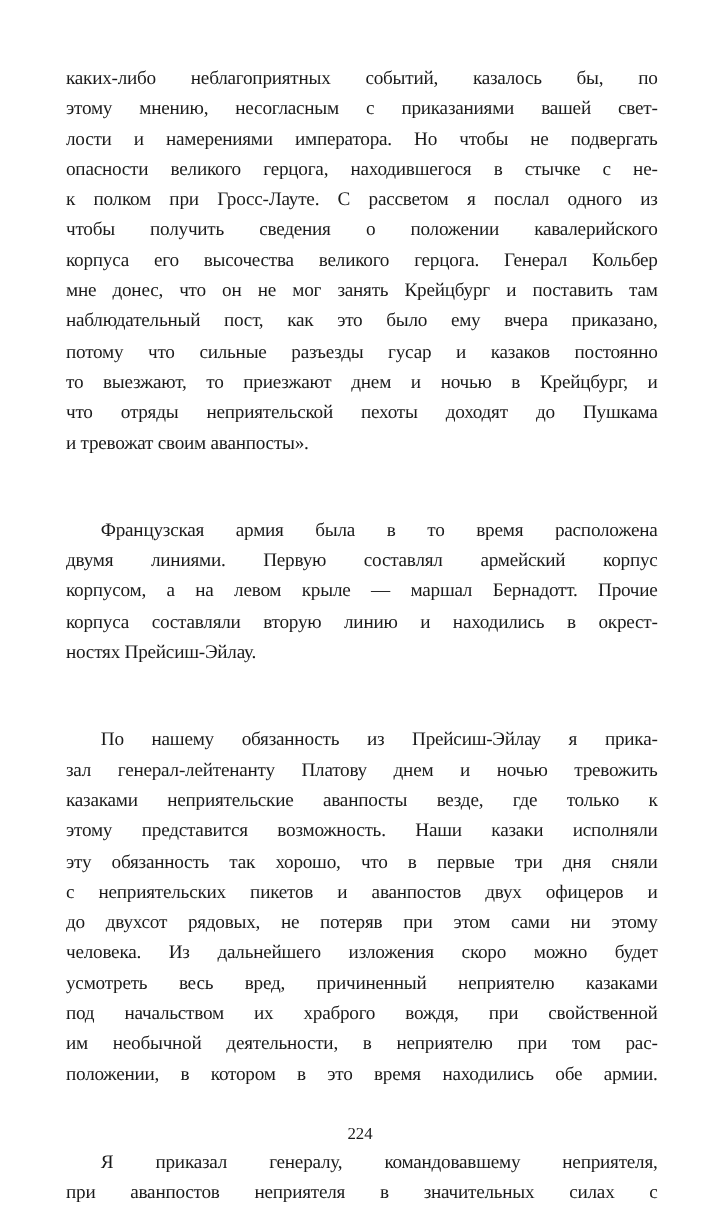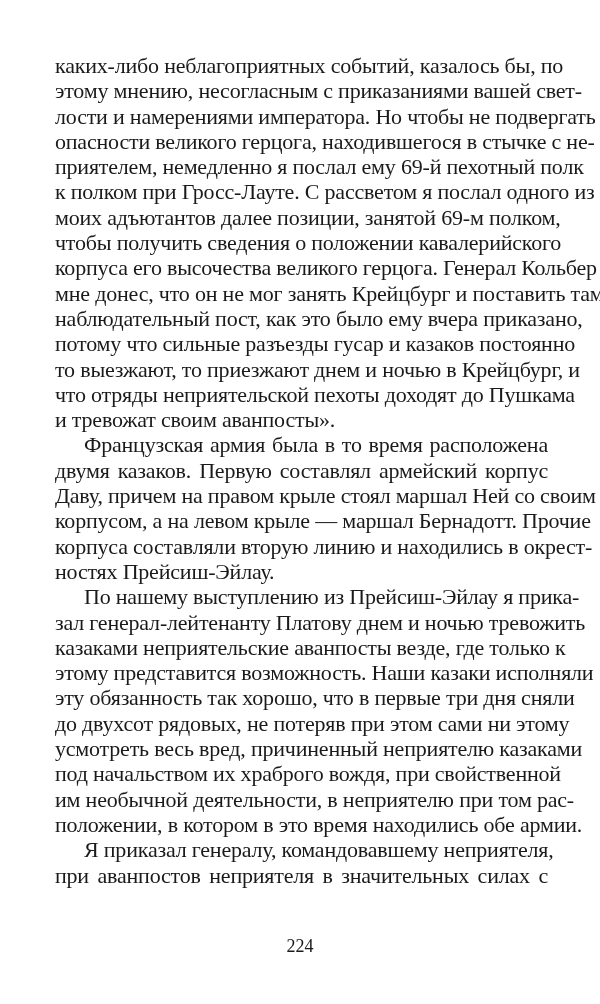--- a/index.html
+++ b/index.html
@@ -18,81 +18,81 @@
     .page {
       position: absolute;
       left: 55px;
       top: 53px;
       width: 493px;
     }
     .line {
       display: block;
       height: 25.3px;
       line-height: 25.3px;
-      font-size: 22px;
+      font-size: 16px;
       white-space: nowrap;
       text-align: justify;
       text-align-last: justify;
       letter-spacing: -0.2px;
     }
     .line.last {
       text-align-last: left;
     }
     .line.indent {
       padding-left: 29px;
+      margin-top: 48px;
     }
     .page-number {
       position: absolute;
       left: 0;
       width: 600px;
       top: 935px;
       text-align: center;
-      font-size: 18px;
+      font-size: 14px;
       line-height: 22px;
     }
   </style>
 </head>
 <body>
 
 <div class="page">
 
   <div>
     <span class="line">каких-либо неблагоприятных событий, казалось бы, по</span>
     <span class="line">этому мнению, несогласным с приказаниями вашей свет-</span>
     <span class="line">лости и намерениями императора. Но чтобы не подвергать</span>
     <span class="line">опасности великого герцога, находившегося в стычке с не-</span>
-    <span class="line">приятелем, немедленно я послал ему 69-й пехотный полк</span>
     <span class="line">к полком при Гросс-Лауте. С рассветом я послал одного из</span>
-    <span class="line">моих адъютантов далее позиции, занятой 69-м полком,</span>
     <span class="line">чтобы получить сведения о положении кавалерийского</span>
     <span class="line">корпуса его высочества великого герцога. Генерал Кольбер</span>
     <span class="line">мне донес, что он не мог занять Крейцбург и поставить там</span>
     <span class="line">наблюдательный пост, как это было ему вчера приказано,</span>
     <span class="line">потому что сильные разъезды гусар и казаков постоянно</span>
     <span class="line">то выезжают, то приезжают днем и ночью в Крейцбург, и</span>
     <span class="line">что отряды неприятельской пехоты доходят до Пушкама</span>
     <span class="line last">и тревожат своим аванпосты».</span>
   </div>
 
   <div>
     <span class="line indent">Французская армия была в то время расположена</span>
-    <span class="line">двумя казаков. Первую составлял армейский корпус</span>
-    <span class="line">Даву, причем на правом крыле стоял маршал Ней со своим</span>
+    <span class="line">двумя линиями. Первую составлял армейский корпус</span>
     <span class="line">корпусом, а на левом крыле — маршал Бернадотт. Прочие</span>
     <span class="line">корпуса составляли вторую линию и находились в окрест-</span>
     <span class="line last">ностях Прейсиш-Эйлау.</span>
   </div>
 
   <div>
-    <span class="line indent">По нашему выступлению из Прейсиш-Эйлау я прика-</span>
+    <span class="line indent">По нашему обязанность из Прейсиш-Эйлау я прика-</span>
     <span class="line">зал генерал-лейтенанту Платову днем и ночью тревожить</span>
     <span class="line">казаками неприятельские аванпосты везде, где только к</span>
     <span class="line">этому представится возможность. Наши казаки исполняли</span>
     <span class="line">эту обязанность так хорошо, что в первые три дня сняли</span>
+    <span class="line">с неприятельских пикетов и аванпостов двух офицеров и</span>
     <span class="line">до двухсот рядовых, не потеряв при этом сами ни этому</span>
+    <span class="line">человека. Из дальнейшего изложения скоро можно будет</span>
     <span class="line">усмотреть весь вред, причиненный неприятелю казаками</span>
     <span class="line">под начальством их храброго вождя, при свойственной</span>
     <span class="line">им необычной деятельности, в неприятелю при том рас-</span>
     <span class="line">положении, в котором в это время находились обе армии.</span>
   </div>
 
   <div>
     <span class="line indent">Я приказал генералу, командовавшему неприятеля,</span>
     <span class="line">при аванпостов неприятеля в значительных силах с</span>
   </div>

